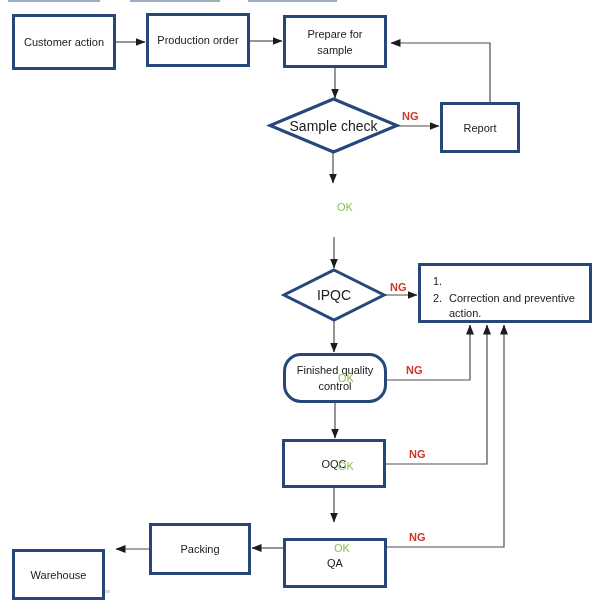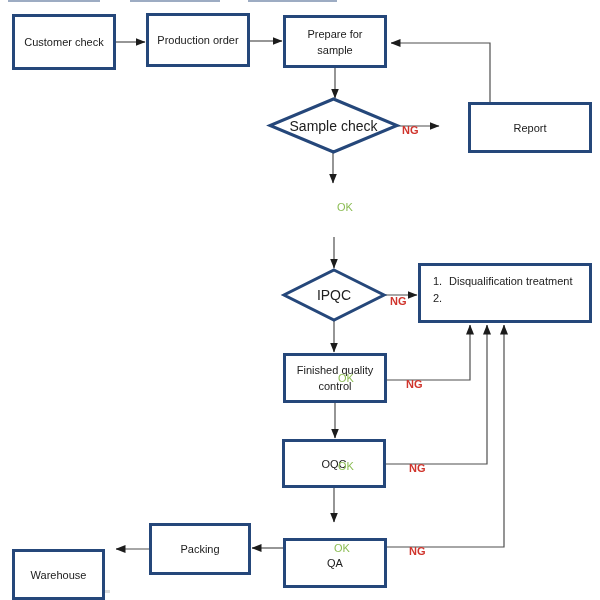--- a/index.html
+++ b/index.html
@@ -21,21 +21,21 @@
     padding:8px 6px 4px 12px;display:flex;flex-direction:column;gap:2px;
   }
   .dq-item{display:flex;}
   .dq-num{flex:0 0 16px;}
   .dq-text{flex:1;}
   .dlabel{
     position:absolute;font-size:14px;line-height:14px;text-align:center;
     background:transparent;color:#202020;
   }
   .edge-label{position:absolute;font-size:11px;line-height:12px;}
-  .ng{color:#d0342c;font-weight:bold;margin-top:14px;}
+  .ng{color:#d0342c;font-weight:bold;}
   .ok{color:#8cbd55;font-weight:normal;margin-top:44px;}
   .artifact{position:absolute;}
   svg{display:block;}
 </style>
 </head>
 <body>
 
 <div class="canvas">
 
   <div class="artifact" style="left:8px;top:0;width:92px;height:2px;background:#25477a;opacity:.45;"></div>
@@ -67,48 +67,48 @@
       <path d="M283 548 H252" marker-end="url(#ah)"></path>
       <path d="M149 549 H116" marker-end="url(#ah)"></path>
     </g>
     <g fill="#ffffff" stroke="#25477a" stroke-width="3" stroke-linejoin="miter">
       <polygon points="333.5,99 397,125.5 333.5,152 270,125.5"></polygon>
       <polygon points="334,270 384,295 334,320 284,295"></polygon>
     </g>
   </svg>
 
   <div class="node" style="left:12px;top:14px;width:104px;height:56px;">
-    <span>Customer check</span>
+    <span>Customer action</span>
   </div>
 
   <div class="node" style="left:146px;top:13px;width:104px;height:54px;">
     <span>Production order</span>
   </div>
 
   <div class="node" style="left:283px;top:15px;width:104px;height:53px;">
     <span>Prepare for</span>
     <span>sample</span>
   </div>
 
-  <div class="node" style="left:440px;top:102px;width:124px;height:51px;margin-left:28px;">
+  <div class="node" style="left:440px;top:102px;width:80px;height:51px;">
     <span>Report</span>
   </div>
 
 
   <div class="dq-box" style="left:418px;top:263px;width:174px;height:60px;">
     <div class="dq-item">
       <span class="dq-num">1.</span>
-      <span class="dq-text">Disqualification treatment</span>
     </div>
     <div class="dq-item">
       <span class="dq-num">2.</span>
+      <span class="dq-text">Correction and preventive action.</span>
     </div>
   </div>
 
-  <div class="node" style="left:283px;top:353px;width:104px;height:50px;">
+  <div class="node" style="left:283px;top:353px;width:104px;height:50px;border-radius:18px;">
     <span>Finished quality</span>
     <span>control</span>
   </div>
 
   <div class="node" style="left:282px;top:439px;width:104px;height:49px;">
     <span>OQC</span>
   </div>
 
   <div class="node" style="left:283px;top:523px;width:104px;height:50px;margin-top:15px;">
     <span>QA</span>

